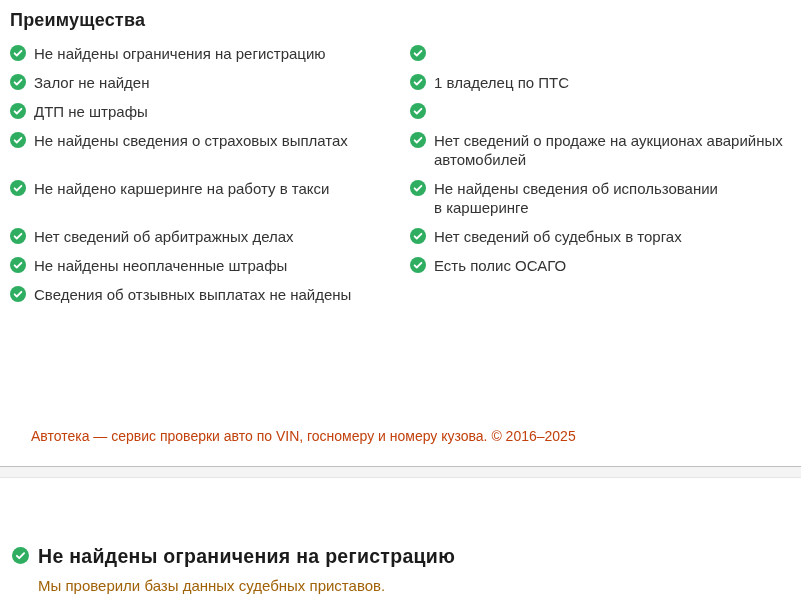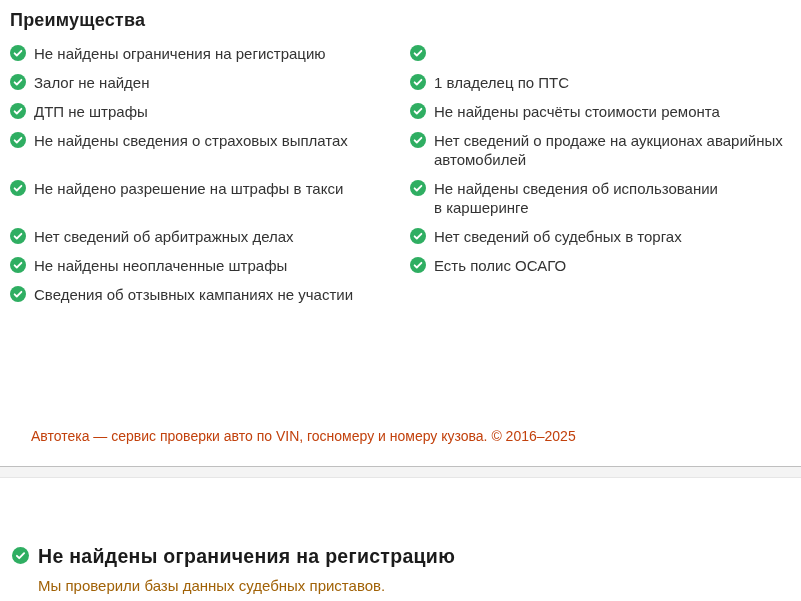--- a/index.html
+++ b/index.html
@@ -155,21 +155,20 @@
           </span>
         <span class="adv-text">ДТП не штрафы</span>
       </div>
       <div class="adv-item col-right" style="grid-row:3">
         <span class="check-badge">
             <svg viewBox="0 0 16 16">
               <circle cx="8" cy="8" r="8" fill="currentColor"></circle>
               <path d="M4.6 8.3l2.2 2.2 4.6-4.7" stroke="#fff" stroke-width="1.8" fill="none" stroke-linecap="round" stroke-linejoin="round"></path>
             </svg>
           </span>
-        <span class="adv-text">Не найдены расчёты стоимости ремонта</span>
       </div>
 
       <div class="adv-item col-left" style="grid-row:4">
         <span class="check-badge">
             <svg viewBox="0 0 16 16">
               <circle cx="8" cy="8" r="8" fill="currentColor"></circle>
               <path d="M4.6 8.3l2.2 2.2 4.6-4.7" stroke="#fff" stroke-width="1.8" fill="none" stroke-linecap="round" stroke-linejoin="round"></path>
             </svg>
           </span>
         <span class="adv-text">Не найдены сведения о страховых выплатах</span>
@@ -185,21 +184,21 @@
 автомобилей</span>
       </div>
 
       <div class="adv-item col-left" style="grid-row:5">
         <span class="check-badge">
             <svg viewBox="0 0 16 16">
               <circle cx="8" cy="8" r="8" fill="currentColor"></circle>
               <path d="M4.6 8.3l2.2 2.2 4.6-4.7" stroke="#fff" stroke-width="1.8" fill="none" stroke-linecap="round" stroke-linejoin="round"></path>
             </svg>
           </span>
-        <span class="adv-text">Не найдено разрешение на штрафы в такси</span>
+        <span class="adv-text">Не найдено каршеринге на работу в такси</span>
       </div>
       <div class="adv-item col-right" style="grid-row:5">
         <span class="check-badge">
             <svg viewBox="0 0 16 16">
               <circle cx="8" cy="8" r="8" fill="currentColor"></circle>
               <path d="M4.6 8.3l2.2 2.2 4.6-4.7" stroke="#fff" stroke-width="1.8" fill="none" stroke-linecap="round" stroke-linejoin="round"></path>
             </svg>
           </span>
         <span class="adv-text">Не найдены сведения об использовании
 в каршеринге</span>
@@ -243,21 +242,21 @@
         <span class="adv-text">Не найдены неоплаченные штрафы</span>
       </div>
 
       <div class="adv-item col-left" style="grid-row:8">
         <span class="check-badge">
             <svg viewBox="0 0 16 16">
               <circle cx="8" cy="8" r="8" fill="currentColor"></circle>
               <path d="M4.6 8.3l2.2 2.2 4.6-4.7" stroke="#fff" stroke-width="1.8" fill="none" stroke-linecap="round" stroke-linejoin="round"></path>
             </svg>
           </span>
-        <span class="adv-text">Сведения об отзывных кампаниях не участии</span>
+        <span class="adv-text">Сведения об отзывных выплатах не найдены</span>
       </div>
 
     </div>
 
     <div class="footer-note">Автотека — сервис проверки авто по VIN, госномеру и номеру кузова. © 2016–2025</div>
   </div>
 
   <div class="page-break"></div>
 
   <div class="detail-section">

